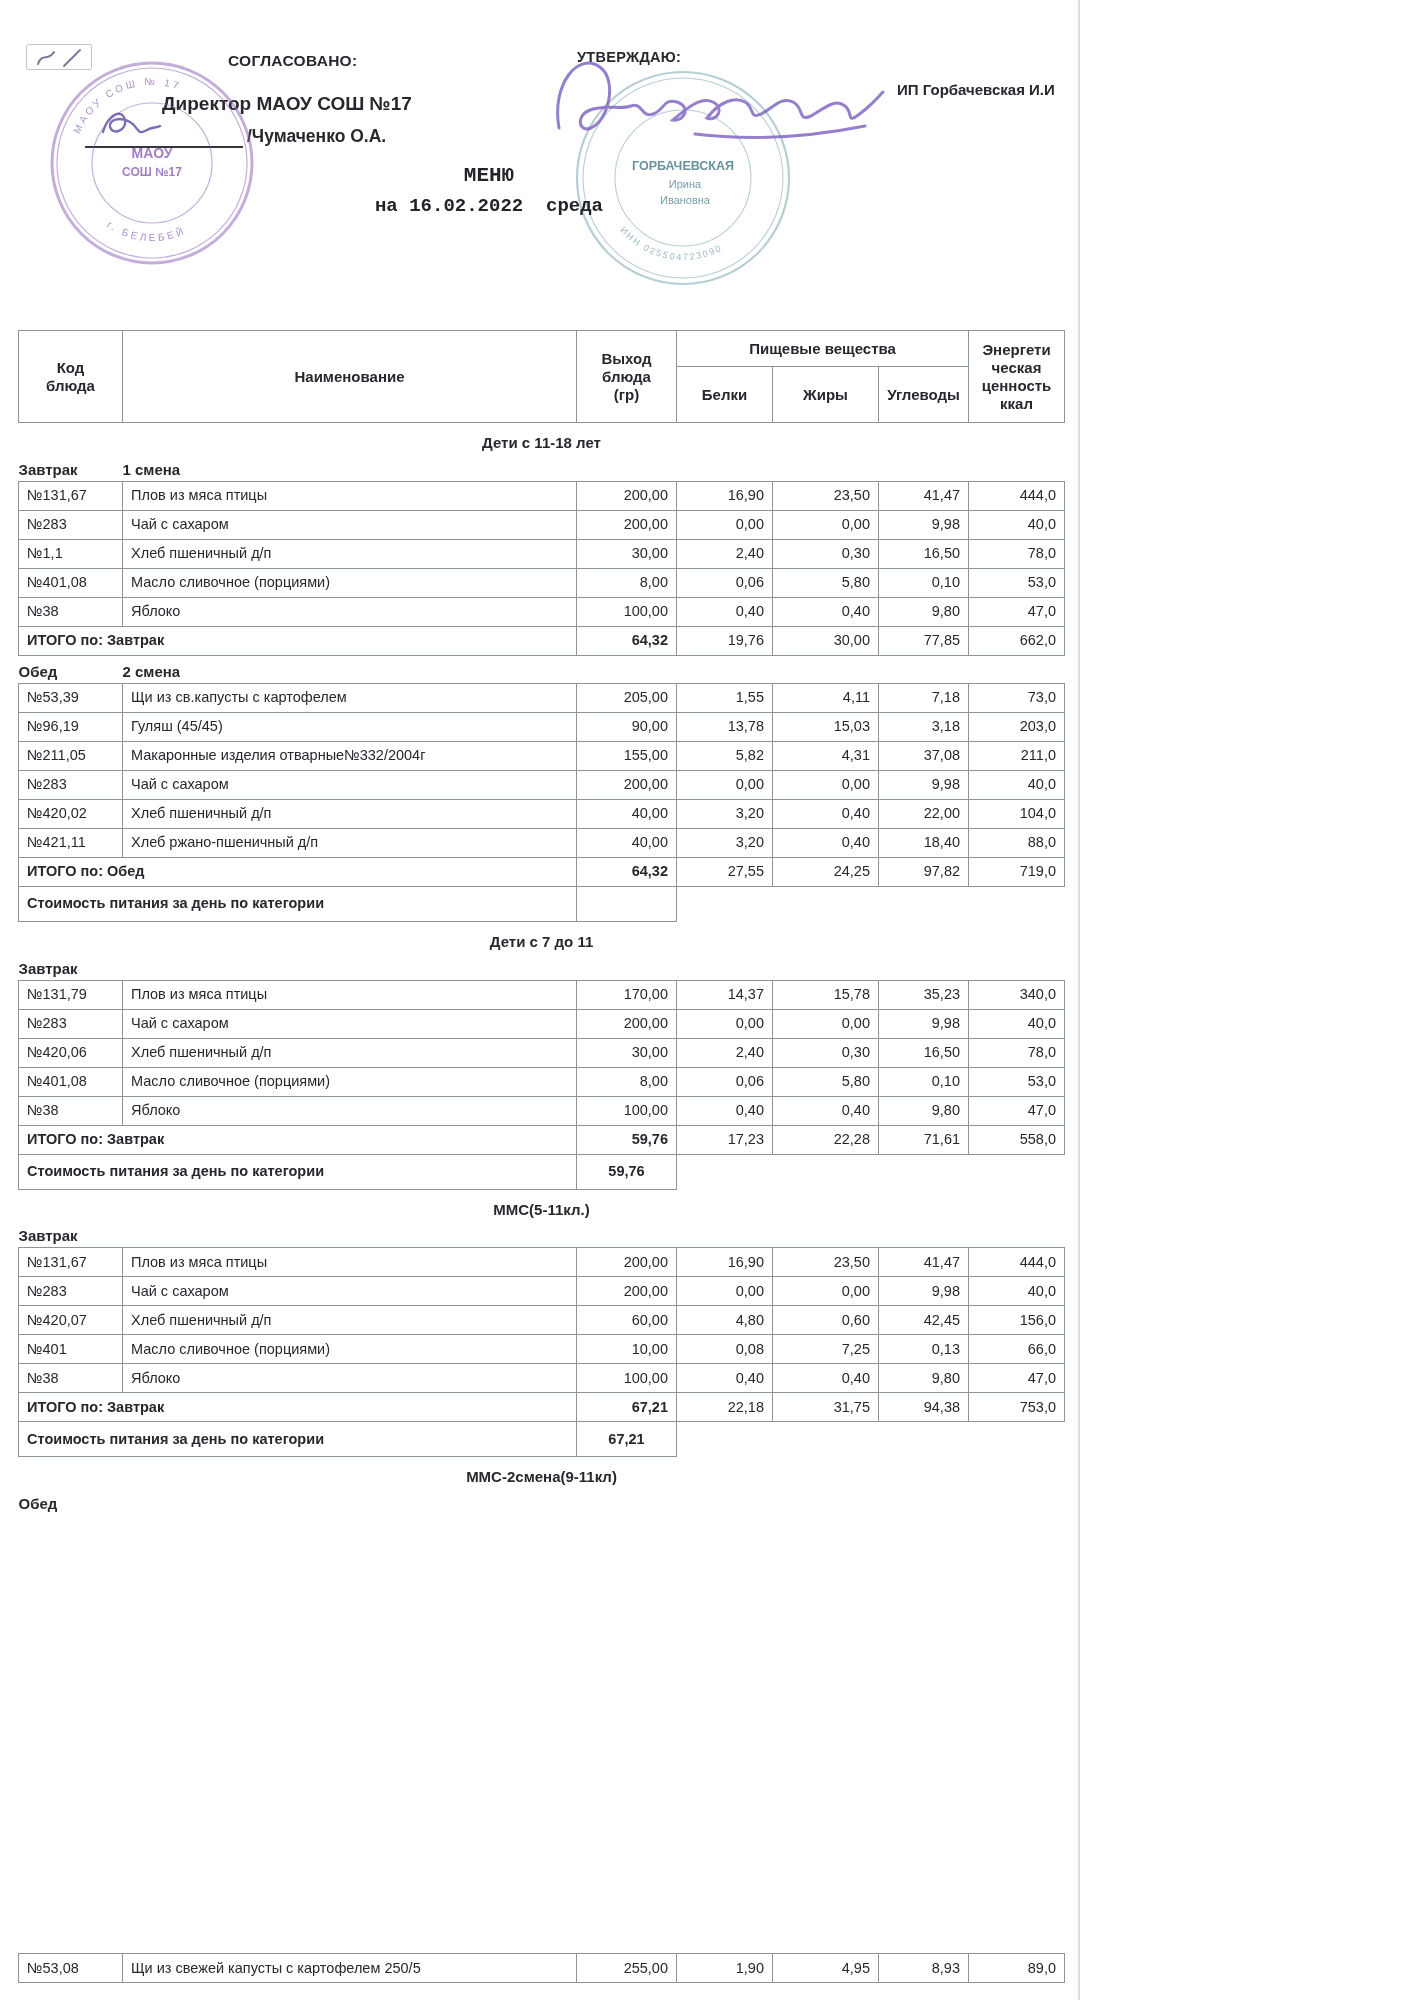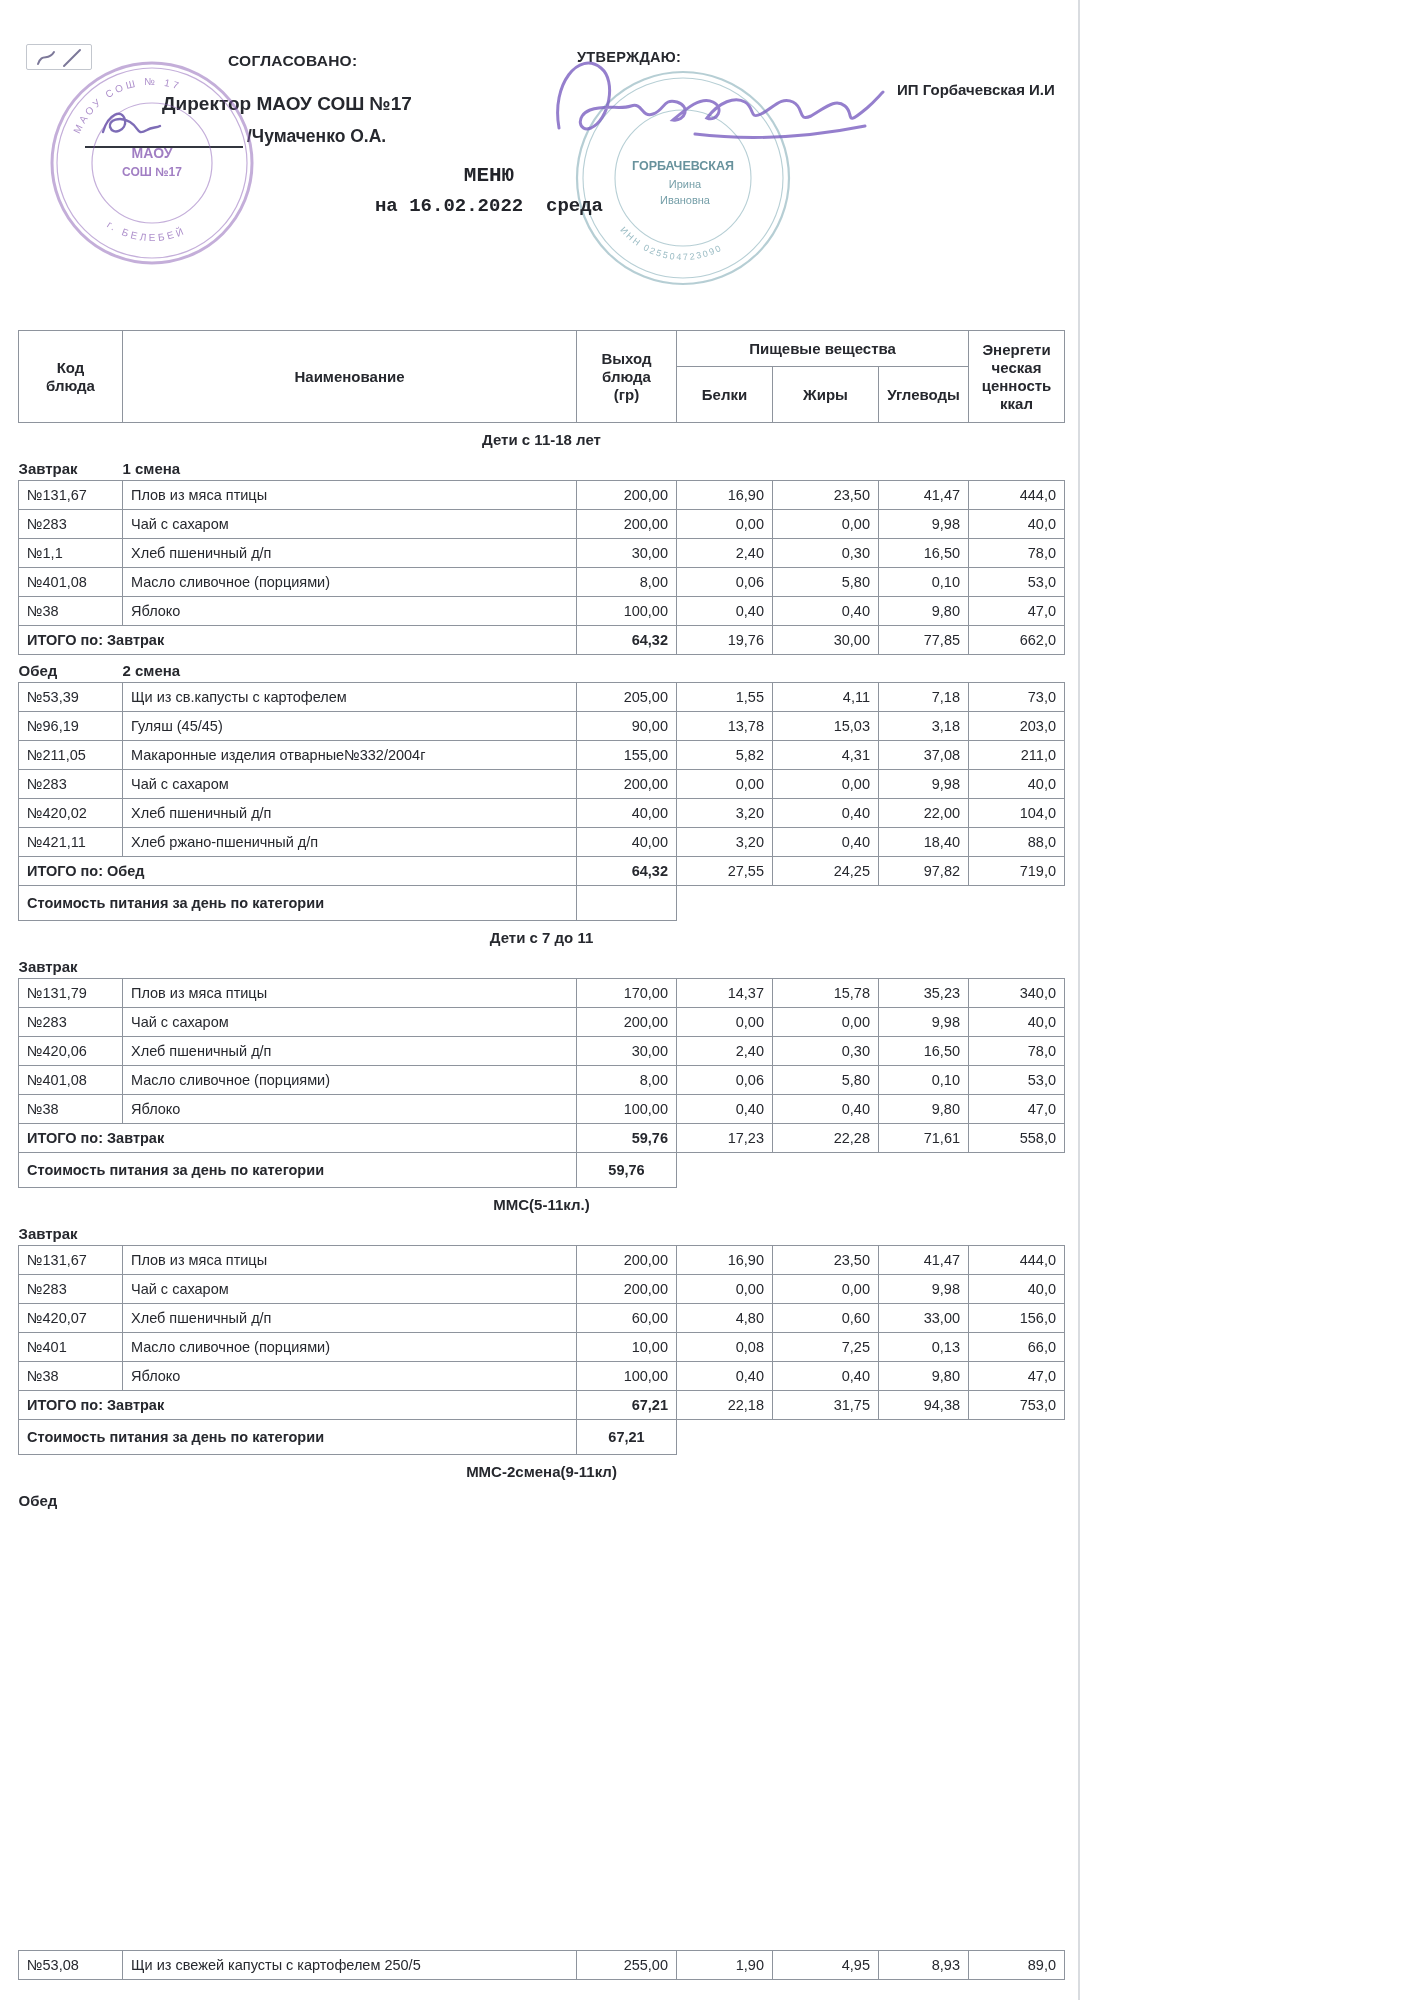--- a/index.html
+++ b/index.html
@@ -44,21 +44,21 @@
     white-space:pre-line; font-size:15px; line-height:1.2; padding:2px 3px;
   }
   table.menu thead tr:first-child th { height:36px; }
   table.menu thead tr:nth-child(2) th { height:56px; }
   th.th-output, th.th-energy { font-size:14px; }
   table.menu td { font-size:14.5px; line-height:1.15; padding:2px 8px; height:29px; vertical-align:middle; overflow:hidden; }
   td.b { border:1px solid #8e949d; }
   td.code { padding-left:5px; padding-right:2px; white-space:nowrap; }
   td.name { white-space:nowrap; }
   td.num { text-align:right; padding-right:9px; white-space:nowrap; }
-  tr.row-category td { font-weight:700; text-align:center; font-size:15px; height:30px; padding:5px 0 2px; }
+  tr.row-category td { font-weight:700; text-align:center; font-size:15px; height:30px; padding:11px 0 2px; }
   tr.row-meal td { font-weight:700; font-size:15px; height:28px; padding:5px 0 0; }
   td.meal-cell { padding-left:12px;margin-left:10px; }
   td.shift-cell { padding-left:113px; }
   tr.row-total td { font-weight:700; }
   td.total-label { font-size:14.5px; }
   td.total-output { font-size:15.5px; }
   tr.row-total td.total-num { font-weight:400; }
   tr.row-cost td { height:35px; }
   td.cost-label { font-weight:700; font-size:18px; padding-left:6px; white-space:nowrap; }
   td.cost-value { font-weight:700; font-size:16.5px; text-align:center; }
@@ -388,21 +388,21 @@
             <td class="b num">0,00</td>
             <td class="b num">9,98</td>
             <td class="b num">40,0</td>
           </tr>
           <tr class="row-data">
             <td class="b code">№420,07</td>
             <td class="b name">Хлеб пшеничный д/п</td>
             <td class="b num">60,00</td>
             <td class="b num">4,80</td>
             <td class="b num">0,60</td>
-            <td class="b num">33,00</td>
+            <td class="b num">42,45</td>
             <td class="b num">156,0</td>
           </tr>
           <tr class="row-data">
             <td class="b code">№401</td>
             <td class="b name">Масло сливочное (порциями)</td>
             <td class="b num">10,00</td>
             <td class="b num">0,08</td>
             <td class="b num">7,25</td>
             <td class="b num">0,13</td>
             <td class="b num">66,0</td>

